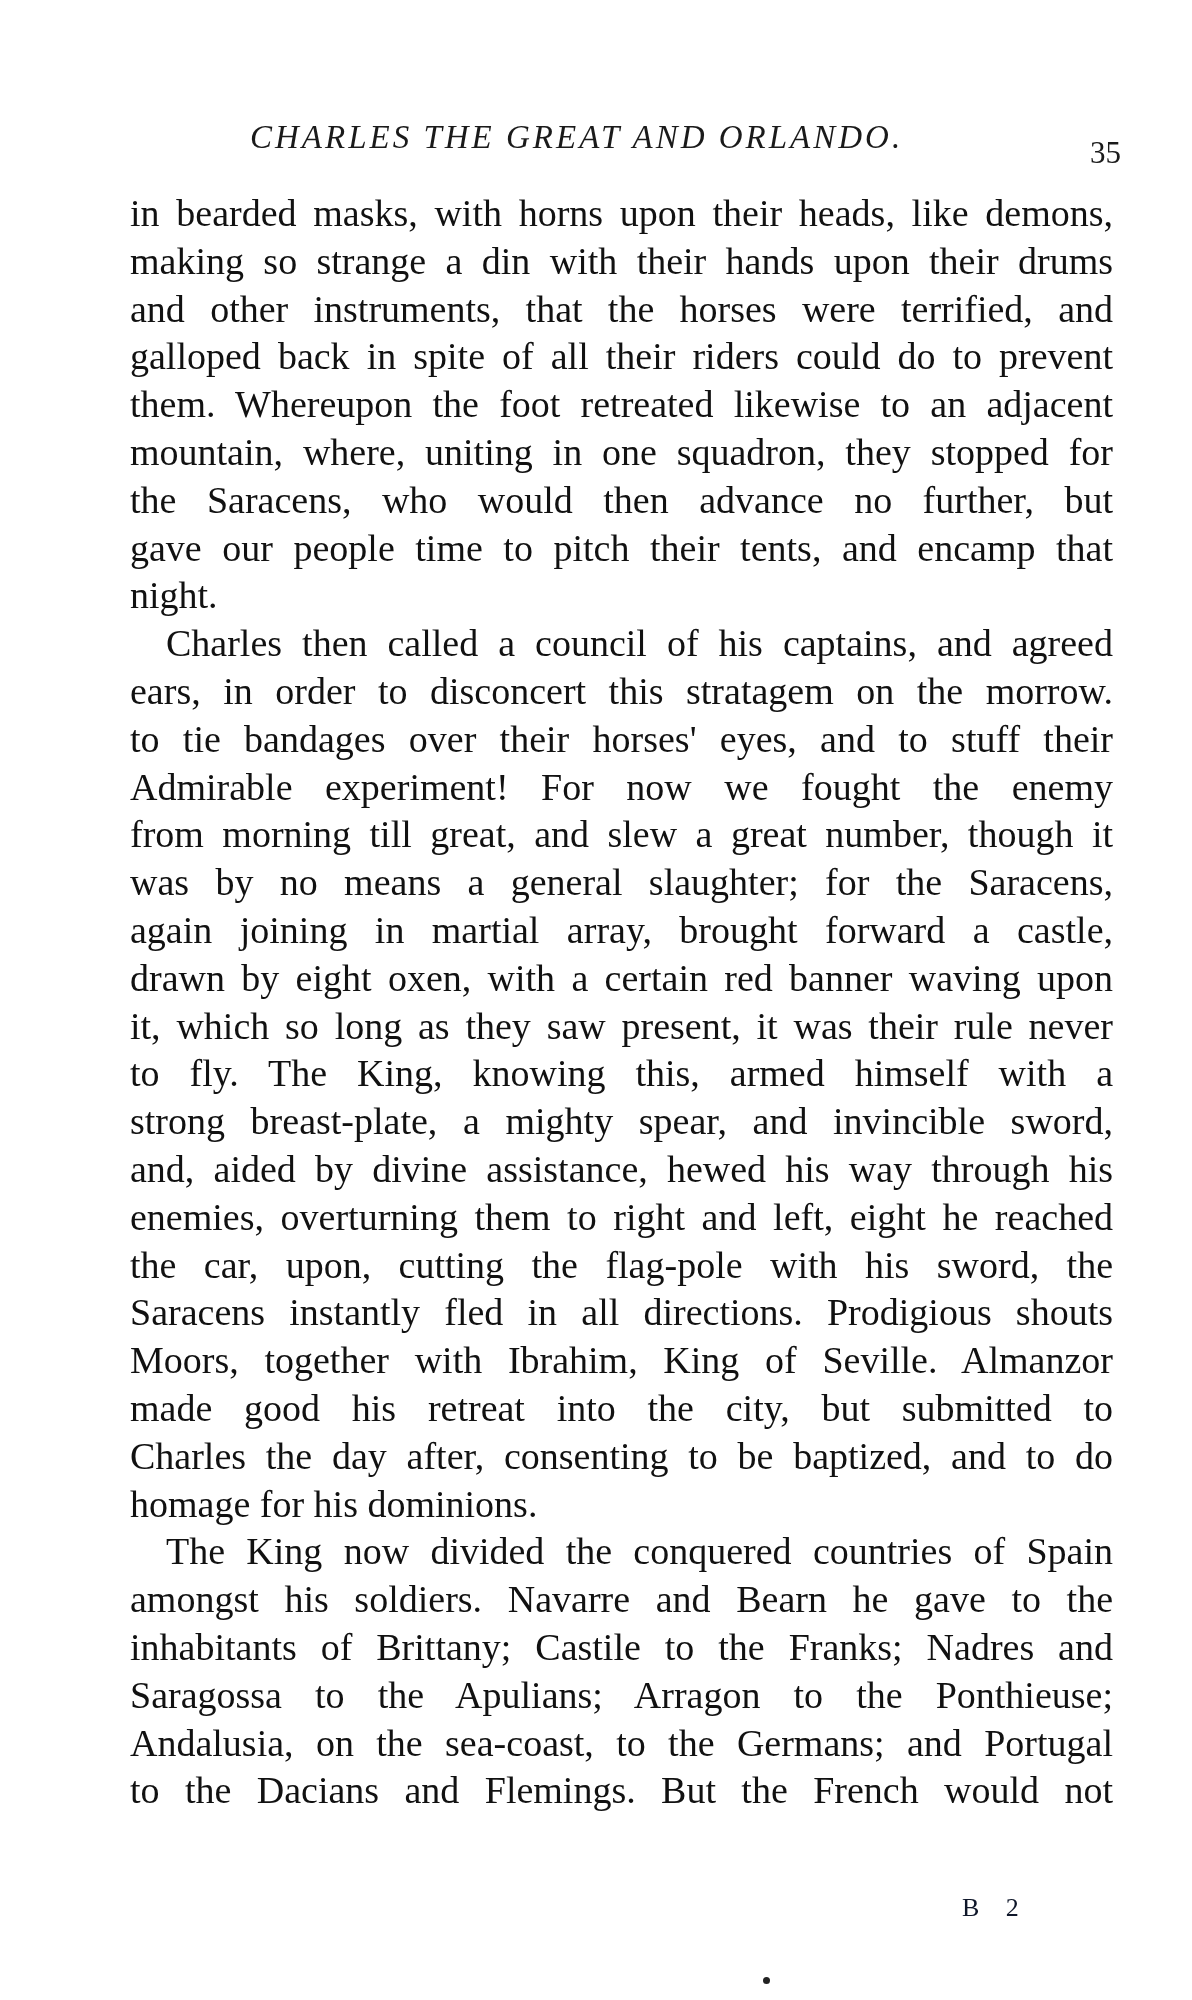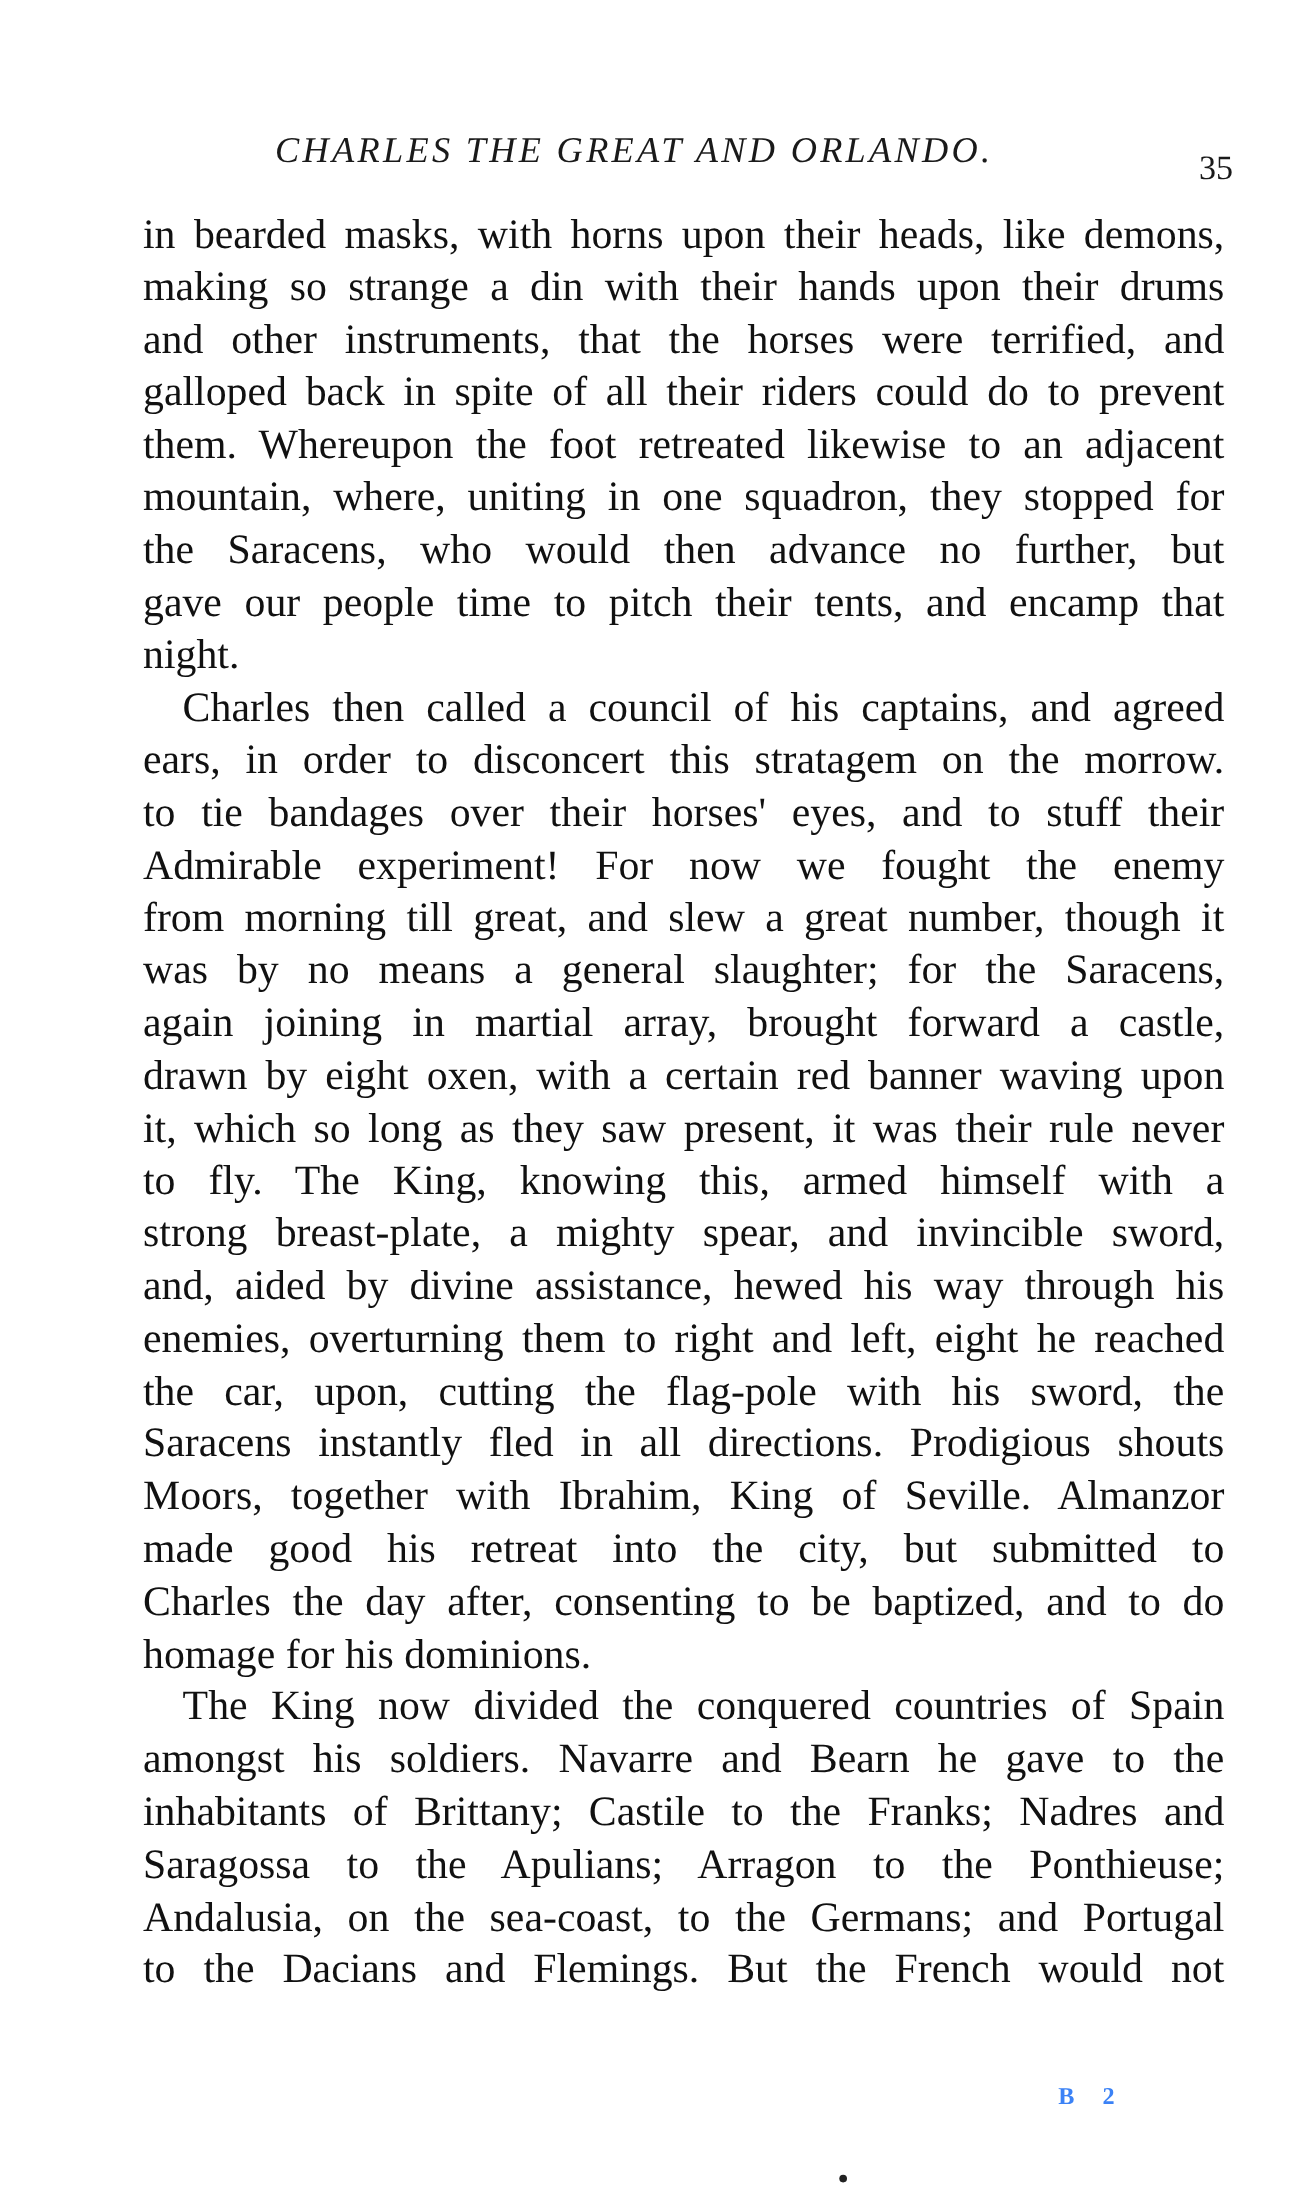--- a/index.html
+++ b/index.html
@@ -60,24 +60,24 @@
     .line.last {
       text-align-last: left;
     }
     .line.indent {
       padding-left: 36px;
     }
     .signature {
       position: absolute;
       top: 1893px;
       left: 962px;
-      font-size: 22px;
+      font-size: 26px;
       letter-spacing: 10px;
-      font-weight: bold;
-      color: #3b82f6;
+      font-weight: normal;
+      color: #0f172a;
     }
     .speck {
       position: absolute;
       top: 1977px;
       left: 763px;
       width: 7px;
       height: 7px;
       border-radius: 50%;
       background: #222;
     }

